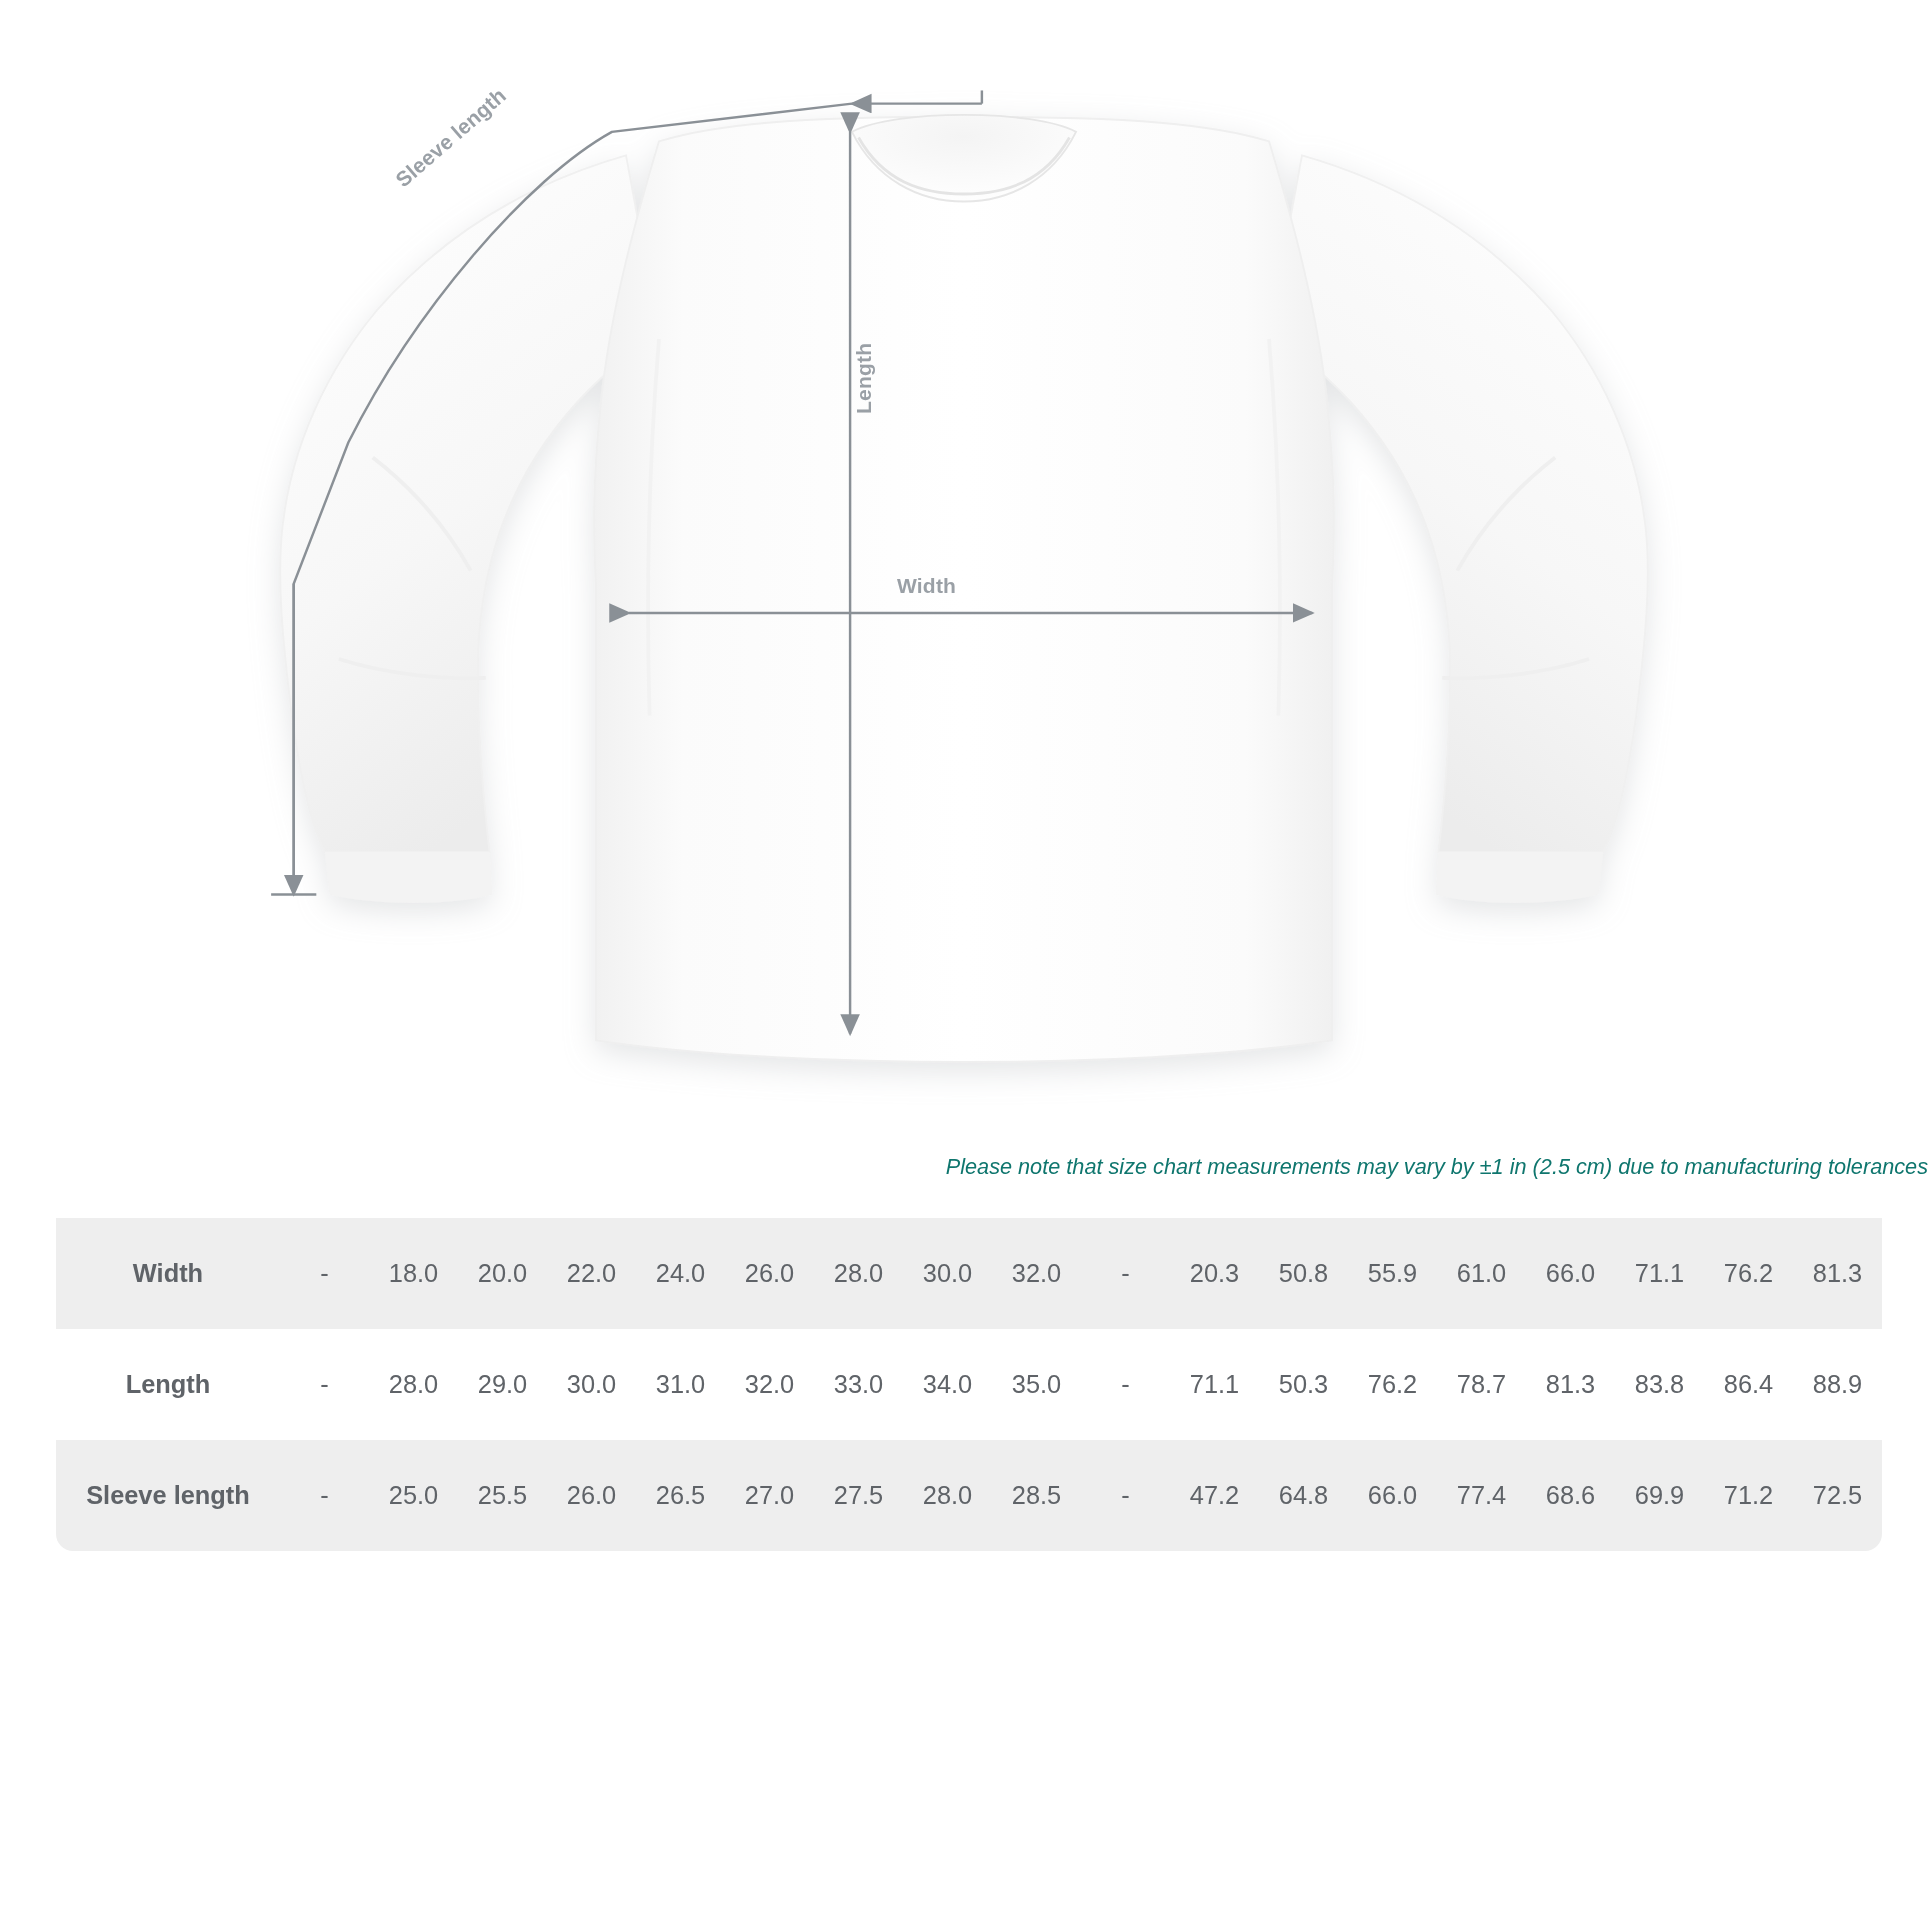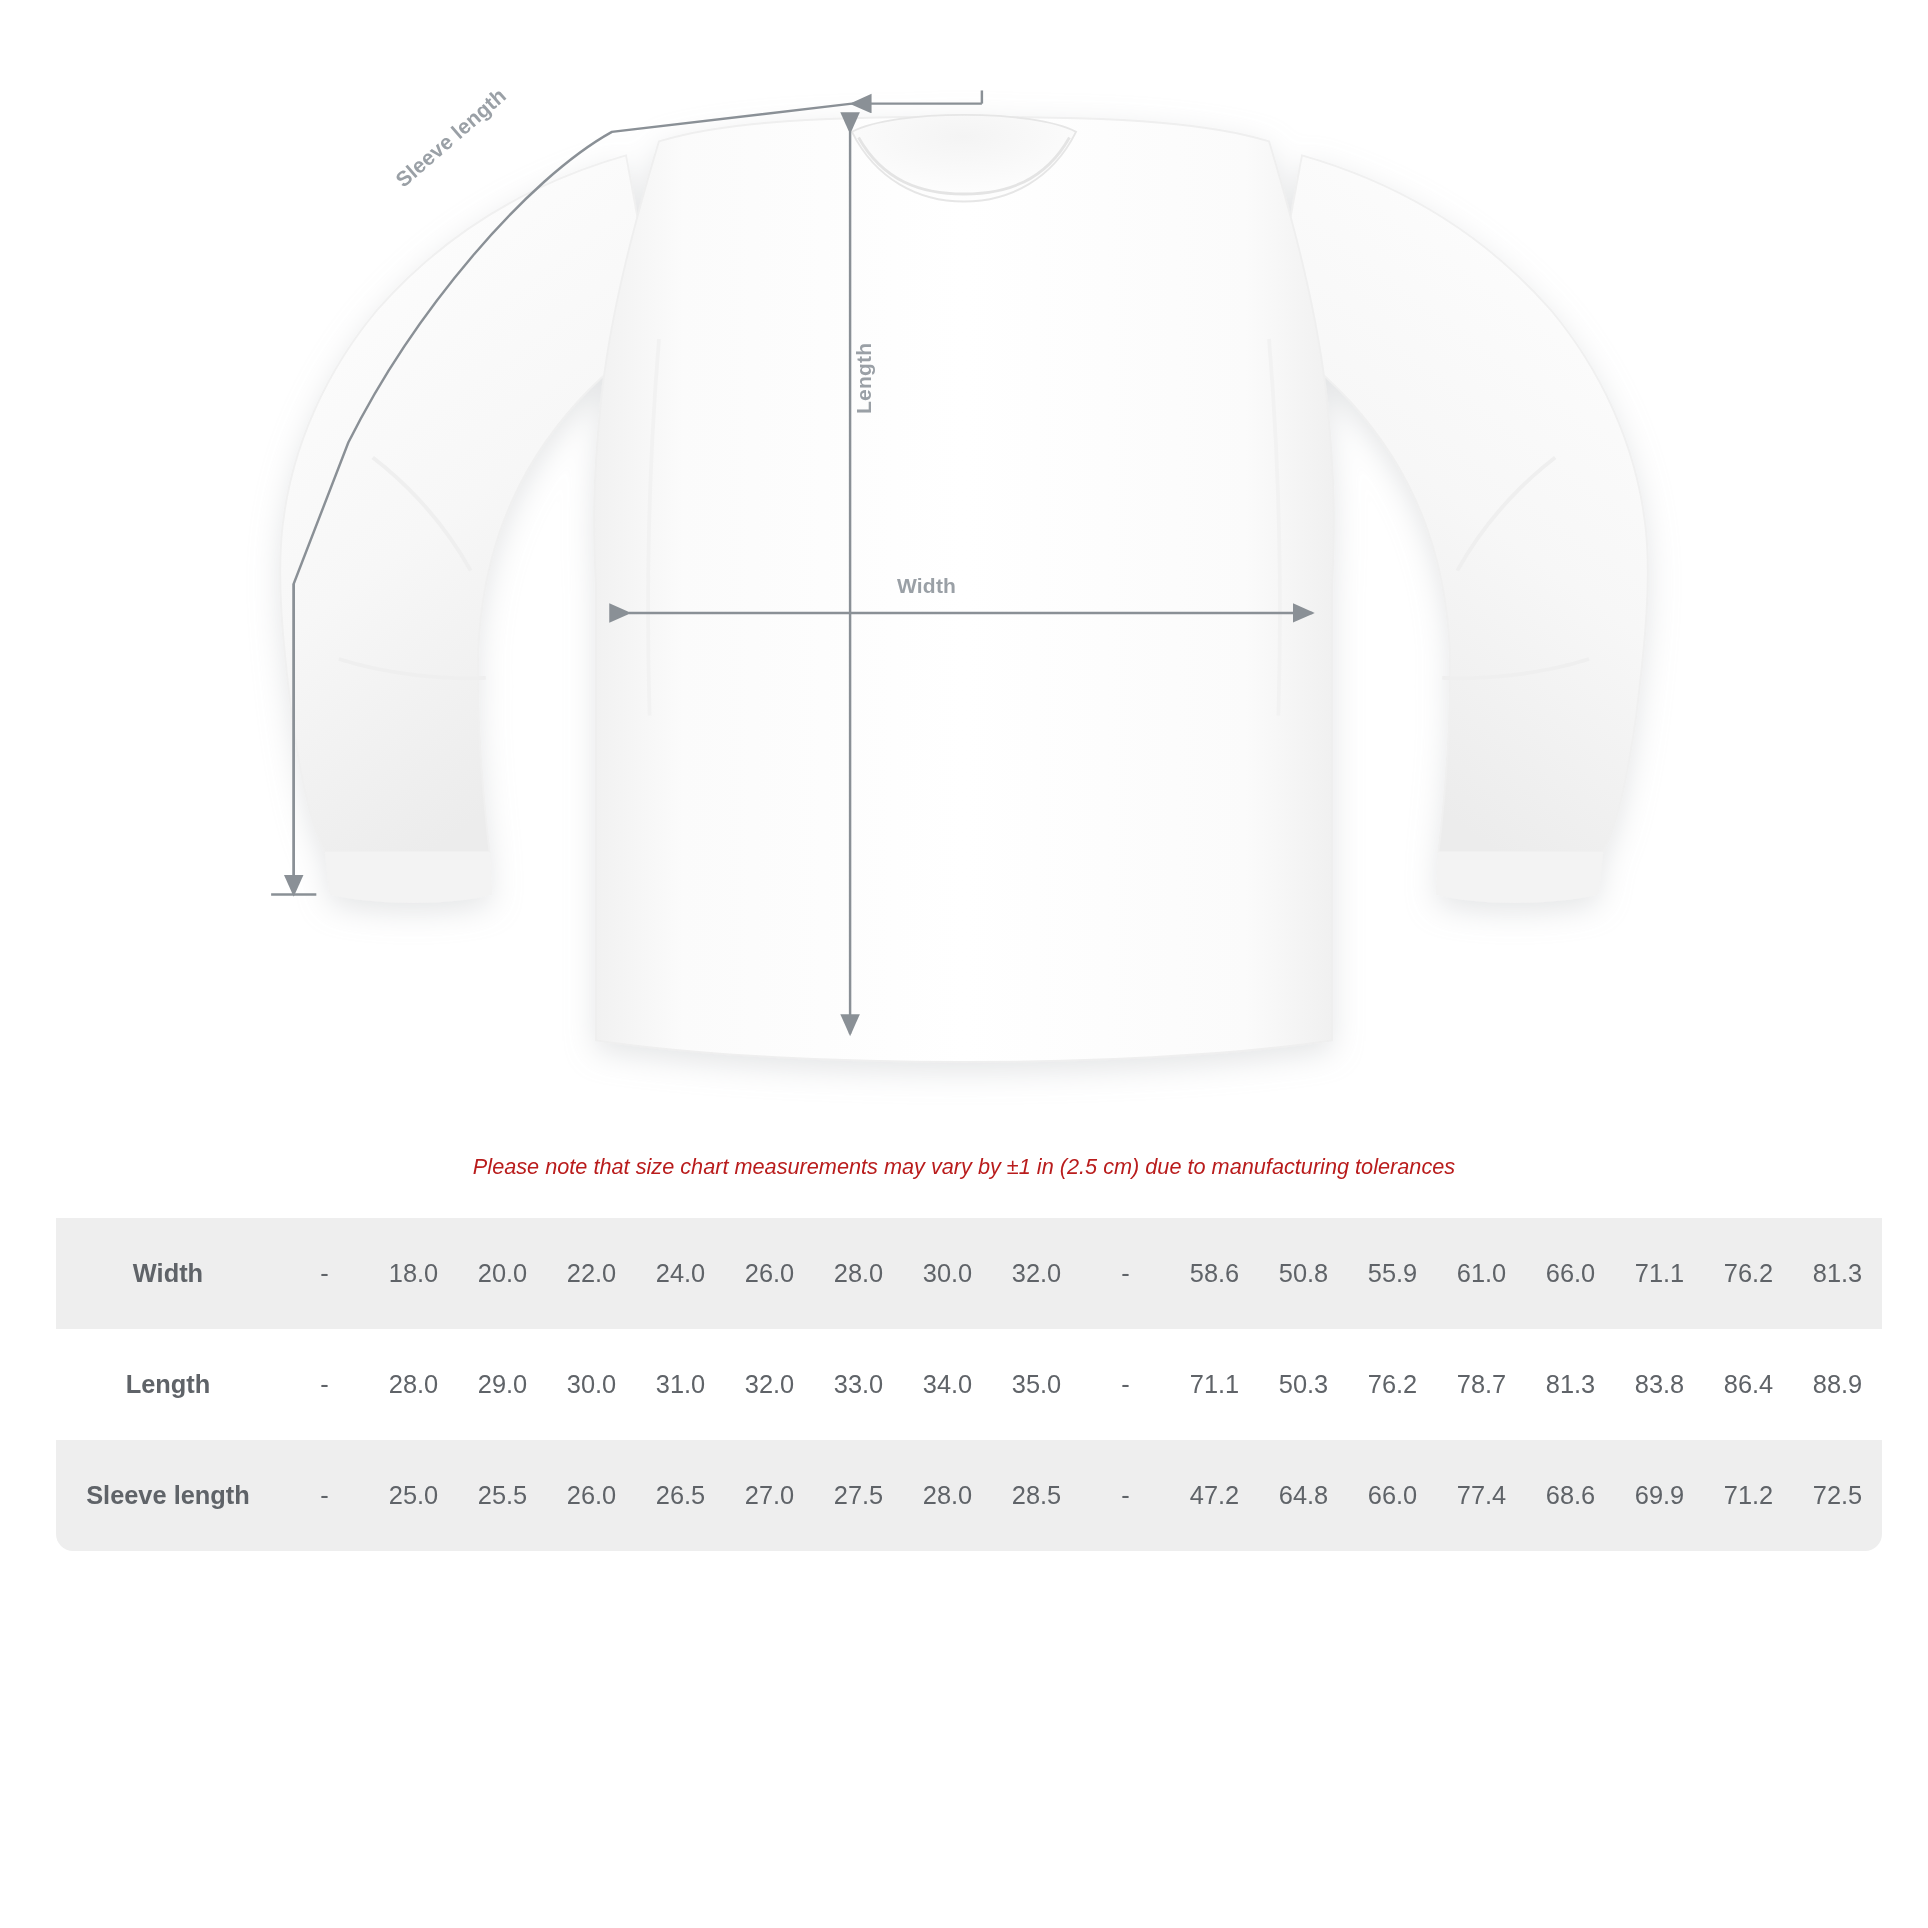--- a/index.html
+++ b/index.html
@@ -77,22 +77,23 @@
   .chart-title {
     font-size: 40px;
     font-weight: bold;
     color: #3c4043;
     margin: 0 0 21px 0;
     letter-spacing: 0.2px;
   }
   .chart-note {
     font-size: 21.7px;
     font-style: italic;
-    color: #b91c1c;
+    color: #0f766e;
     margin: 0;
+    text-align: right;
   }
 
   
   .table-area {
     margin: 38px 56px 0 56px;
   }
   table.size-table {
     border-collapse: separate;
     border-spacing: 0;
     width: 1815px;
@@ -319,21 +320,21 @@
           <td>-</td>
           <td>18.0</td>
           <td>20.0</td>
           <td>22.0</td>
           <td>24.0</td>
           <td>26.0</td>
           <td>28.0</td>
           <td>30.0</td>
           <td>32.0</td>
           <td>-</td>
-          <td>58.6</td>
+          <td>20.3</td>
           <td>50.8</td>
           <td>55.9</td>
           <td>61.0</td>
           <td>66.0</td>
           <td>71.1</td>
           <td>76.2</td>
           <td>81.3</td>
         </tr>
 
         <tr class="data-row">

